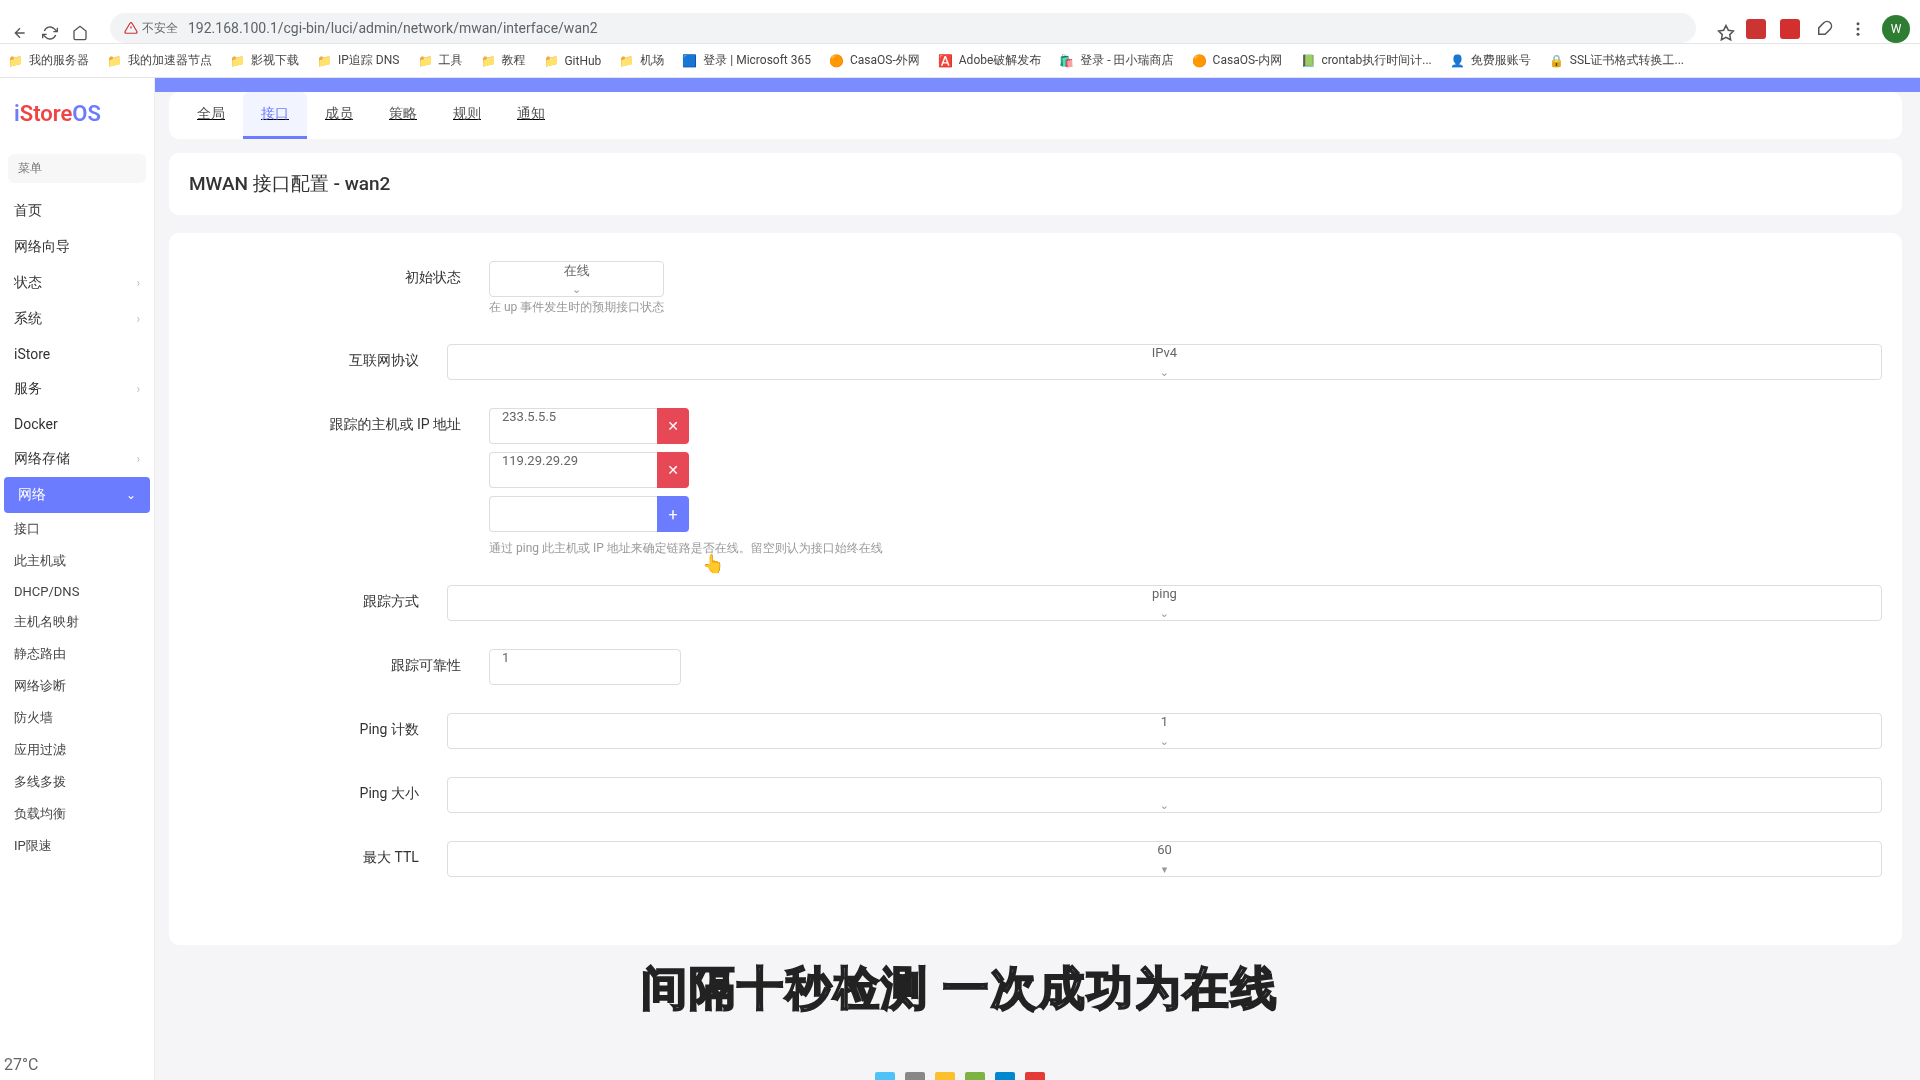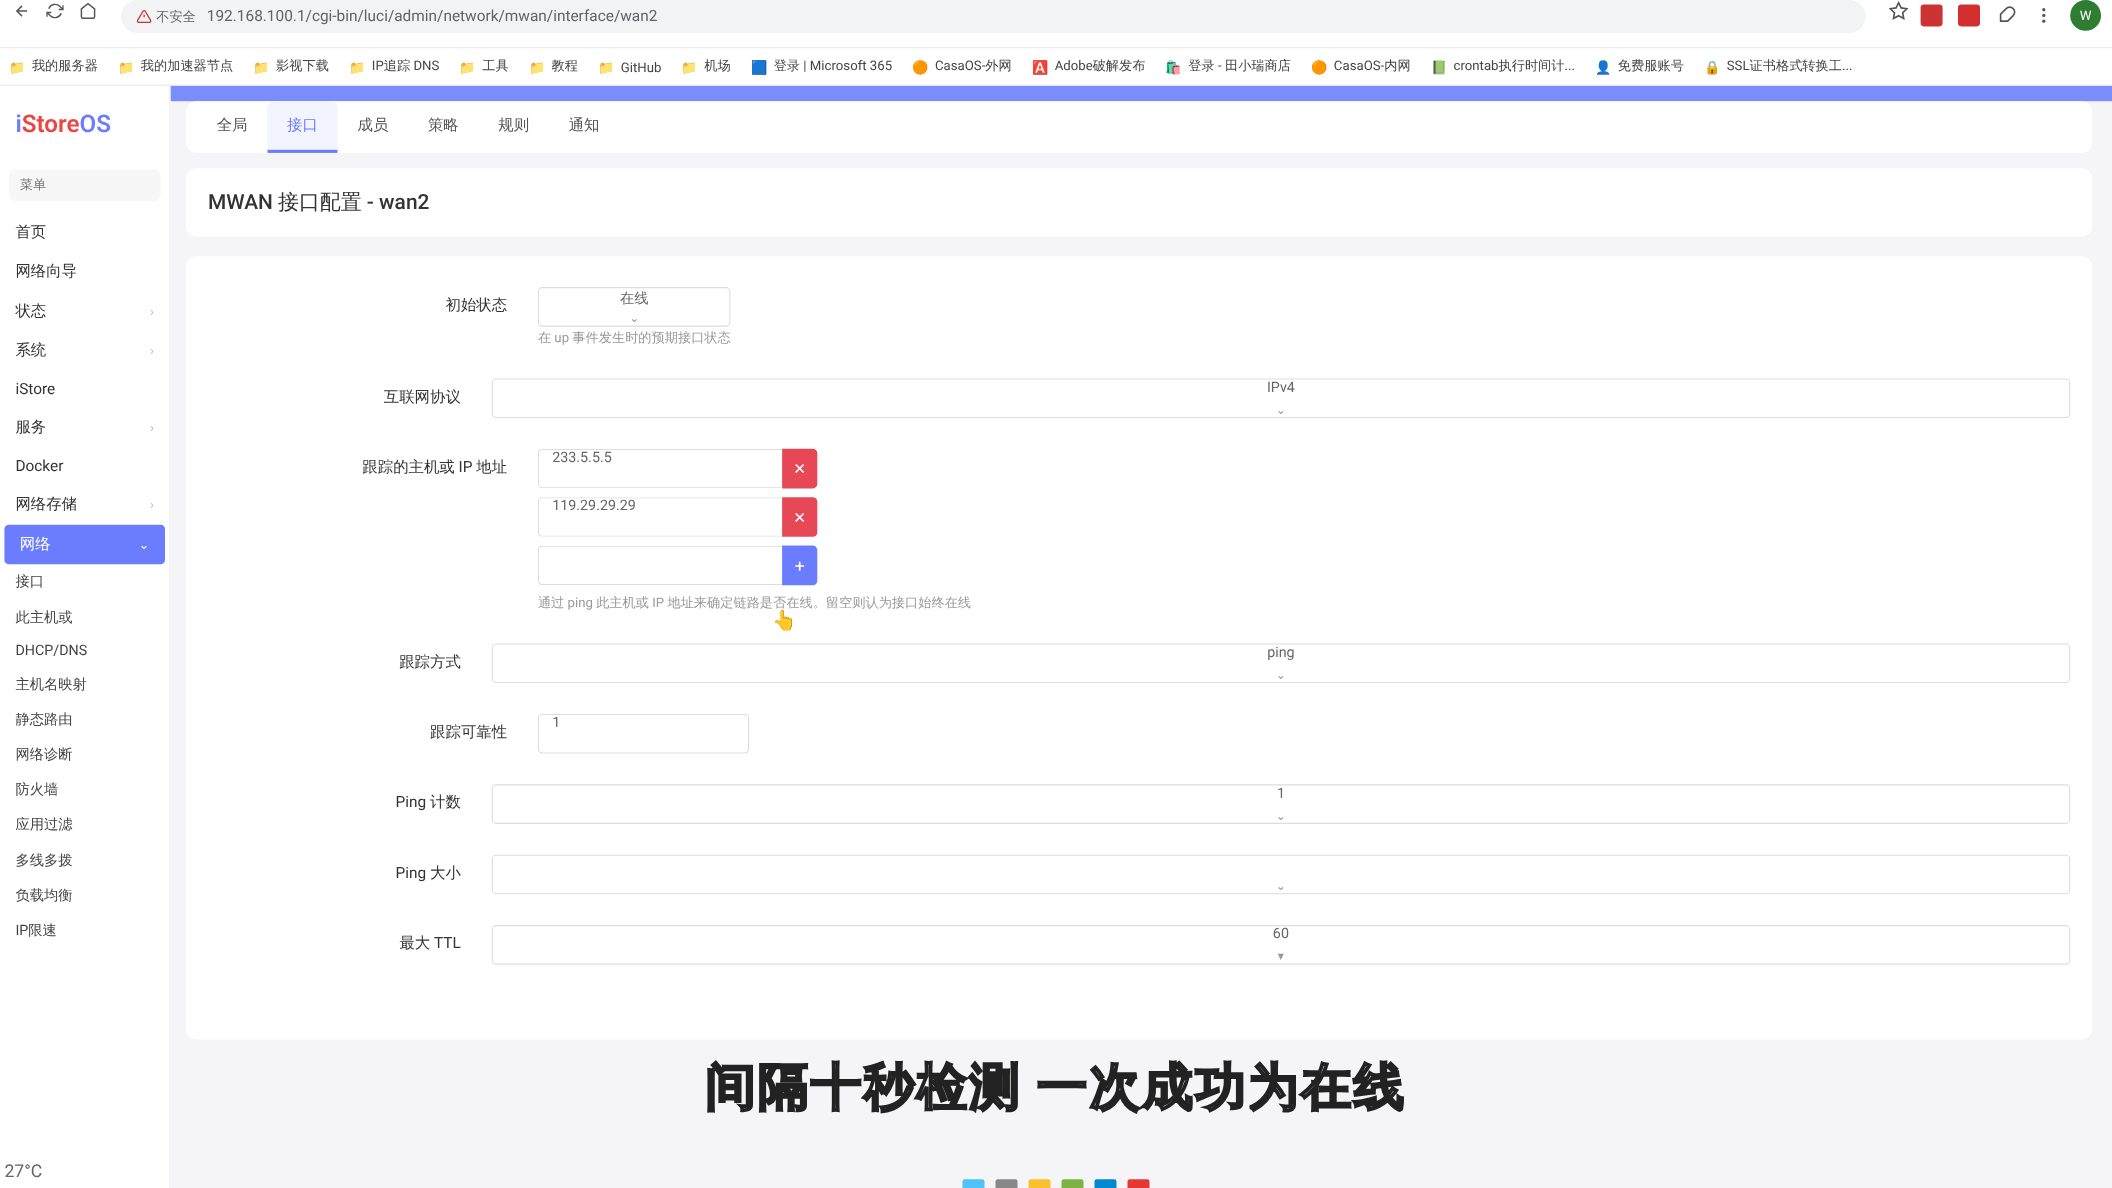--- a/index.html
+++ b/index.html
@@ -1,18 +1,18 @@
 <!DOCTYPE html>
 <html><head>
 <meta charset="utf-8">
 <style>
 * { margin: 0; padding: 0; box-sizing: border-box; font-family: -apple-system, BlinkMacSystemFont, "Segoe UI", Roboto, "Microsoft YaHei", sans-serif; }
 body { background: #f5f5f7; overflow: hidden; }
 
-.browser-chrome { height: 44px; background: #fff; display: flex; align-items: flex-start; padding: 0 10px; gap: 10px; border-bottom: 1px solid #e5e5e5; }
+.browser-chrome { height: 44px; background: #fff; display: flex; align-items: flex-end; padding: 0 10px; gap: 10px; border-bottom: 1px solid #e5e5e5; }
 .nav-icon { width: 20px; height: 20px; display: flex; align-items: center; justify-content: center; color: #555; cursor: pointer; }
 .url-bar { flex: 1; height: 30px; background: #f1f3f4; border-radius: 15px; display: flex; align-items: center; padding: 0 14px; gap: 10px; margin: 0 10px; }
 .url-security { display: flex; align-items: center; gap: 4px; color: #666; font-size: 12px; }
 .url-text { color: #5f6368; font-size: 14px; flex: 1; white-space: nowrap; overflow: hidden; }
 .ext-icons { display: flex; gap: 14px; align-items: center; }
 .ext-icon { width: 20px; height: 20px; border-radius: 3px; display: flex; align-items: center; justify-content: center; font-size: 11px; color: #fff; }
 .avatar { width: 28px; height: 28px; border-radius: 50%; background: #2e7d32; color: #fff; display: flex; align-items: center; justify-content: center; font-size: 12px; }
 
 .bookmarks-bar { height: 34px; background: #fff; display: flex; align-items: center; padding: 0 8px; gap: 18px; border-bottom: 1px solid #e5e5e5; }
 .bookmark { display: flex; align-items: center; gap: 5px; font-size: 12px; color: #444; cursor: pointer; white-space: nowrap; }
@@ -30,40 +30,40 @@
 .nav-item { padding: 9px 14px; font-size: 14px; color: #333; display: flex; justify-content: space-between; align-items: center; cursor: pointer; }
 .nav-item .chev { color: #bbb; font-size: 12px; }
 .nav-item.active { background: #6b7cff; color: #fff; border-radius: 4px; margin: 0 4px; }
 .nav-item.active .chev { color: #fff; }
 .sub-item { padding: 7px 14px; font-size: 13px; color: #444; cursor: pointer; }
 
 .main { flex: 1; display: flex; flex-direction: column; overflow-y: auto; }
 .top-bar { height: 14px; background: #7b8cff; }
 .content-wrap { padding: 0 18px 20px 14px; }
 
-.tabs { display: flex; gap: 0; background: #fff; border-radius: 10px; margin-bottom: 14px; padding: 0 10px; }
+.tabs { display: flex; gap: 0; background: #fff; border-radius: 10px; margin-bottom: 14px; padding: 0 10px; text-decoration: underline; }
 .tab { padding: 13px 18px; font-size: 14px; color: #555; cursor: pointer; border-bottom: 3px solid transparent; }
 .tab.active { color: #6b7cff; border-bottom-color: #6b7cff; background: #f2f4ff; border-radius: 6px 6px 0 0; }
 
 .page-title { background: #fff; border-radius: 10px; padding: 18px 20px; font-size: 19px; font-weight: 500; color: #333; margin-bottom: 18px; }
 
 .form-card { background: #fff; border-radius: 10px; padding: 28px 20px 40px; }
 .form-row { display: flex; align-items: flex-start; margin-bottom: 28px; }
 .form-label { width: 300px; text-align: right; padding-right: 28px; font-size: 14px; color: #333; padding-top: 8px; }
 .form-control { width: 230px; }
 .form-hint { font-size: 12px; color: #999; margin-top: 2px; }
 
 .checkbox { width: 18px; height: 18px; border: 2px solid #6b7cff; border-radius: 3px; background: #6b7cff; color: #fff; display: flex; align-items: center; justify-content: center; font-size: 12px; margin-top: 6px; cursor: pointer; }
 
 .select, .input { width: 100%; height: 36px; border: 1px solid #ddd; border-radius: 4px; padding: 0 12px; font-size: 13px; color: #666; background: #fff; display: flex; align-items: center; justify-content: space-between; flex-direction: column; }
 .select-arrow { color: #999; font-size: 11px; }
 .input input { border: none; outline: none; width: 100%; font-size: 13px; color: #666; background: transparent; }
 
 .track-row { display: flex; gap: 0; margin-bottom: 8px; }
-.track-row .input { width: 222px; border-radius: 4px 0 0 4px; border-right: none; }
+.track-row .input { width: 168px; border-radius: 4px 0 0 4px; border-right: none; }
 .btn-del { width: 32px; height: 36px; background: #e74856; color: #fff; border: none; border-radius: 0 4px 4px 0; cursor: pointer; display: flex; align-items: center; justify-content: center; font-size: 14px; }
 .btn-add { width: 32px; height: 36px; background: #6b7cff; color: #fff; border: none; border-radius: 0 4px 4px 0; cursor: pointer; display: flex; align-items: center; justify-content: center; font-size: 16px; }
 
 .cursor { position: absolute; left: 702px; top: 553px; font-size: 18px; pointer-events: none; z-index: 9998; }
 
 .caption-overlay { position: absolute; left: 50%; bottom: 60px; transform: translateX(-50%); font-size: 46px; font-weight: 700; color: #fff; -webkit-text-stroke: 2px #222; text-stroke: 2px #222; letter-spacing: 2px; white-space: nowrap; z-index: 9999; pointer-events: none; }
 
 .temp { position: absolute; left: 4px; bottom: 6px; font-size: 16px; color: #666; }
 
 .taskbar { position: absolute; left: 0; right: 0; bottom: 0; height: 8px; display: flex; justify-content: center; gap: 10px; }

